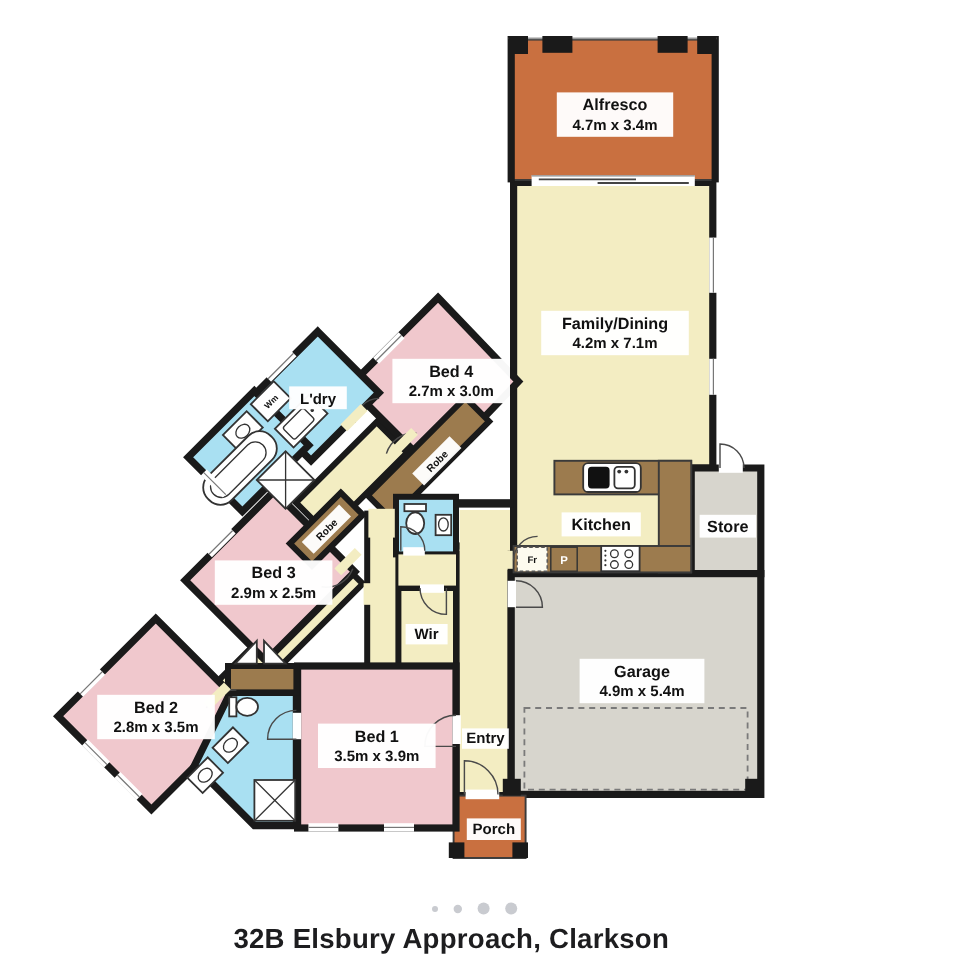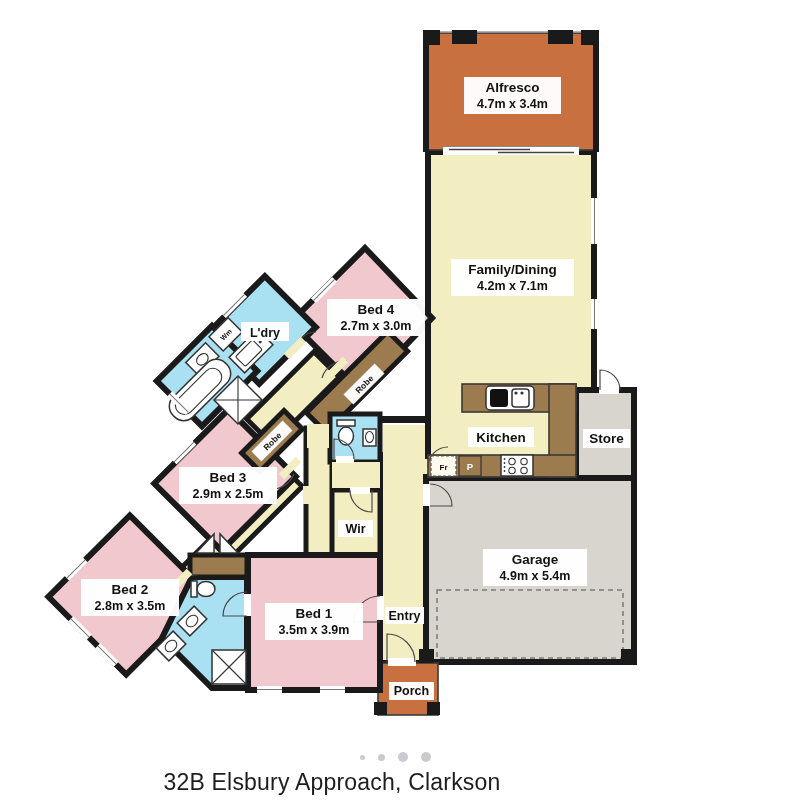--- a/index.html
+++ b/index.html
@@ -22,21 +22,21 @@
   .room-name{font:700 13.5px "Liberation Sans",sans-serif;}
   .room-dims{font:700 12.5px "Liberation Sans",sans-serif;}
   .sm{font:700 12.5px "Liberation Sans",sans-serif;}
   .tiny{font:700 8.5px "Liberation Sans",sans-serif;}
   .micro{font:700 7px "Liberation Sans",sans-serif;}
   .frp{font:700 8px "Liberation Sans",sans-serif;}
   .ptxt{font:700 9.5px "Liberation Sans",sans-serif;fill:#fff;}
   .lbl{fill:#ffffff;opacity:0.97;}
   .caption{
     position:absolute;left:0;top:769px;width:664px;text-align:center;
-    font-weight:400;font-size:23px;color:#1d1d1f;letter-spacing:.2px;
+    font-weight:700;font-size:23px;color:#1d1d1f;letter-spacing:.2px;padding-left:44px;
   }
   .dots{position:absolute;left:360px;top:750px;width:100px;height:14px;
     display:flex;align-items:center;gap:13px;}
   .dot{background:#c9cbd0;border-radius:50%;}
   .d1{width:5px;height:5px;}
   .d2{width:7px;height:7px;}
   .d3{width:10px;height:10px;}
   .d4{width:10px;height:10px;}
 </style>
 </head>

